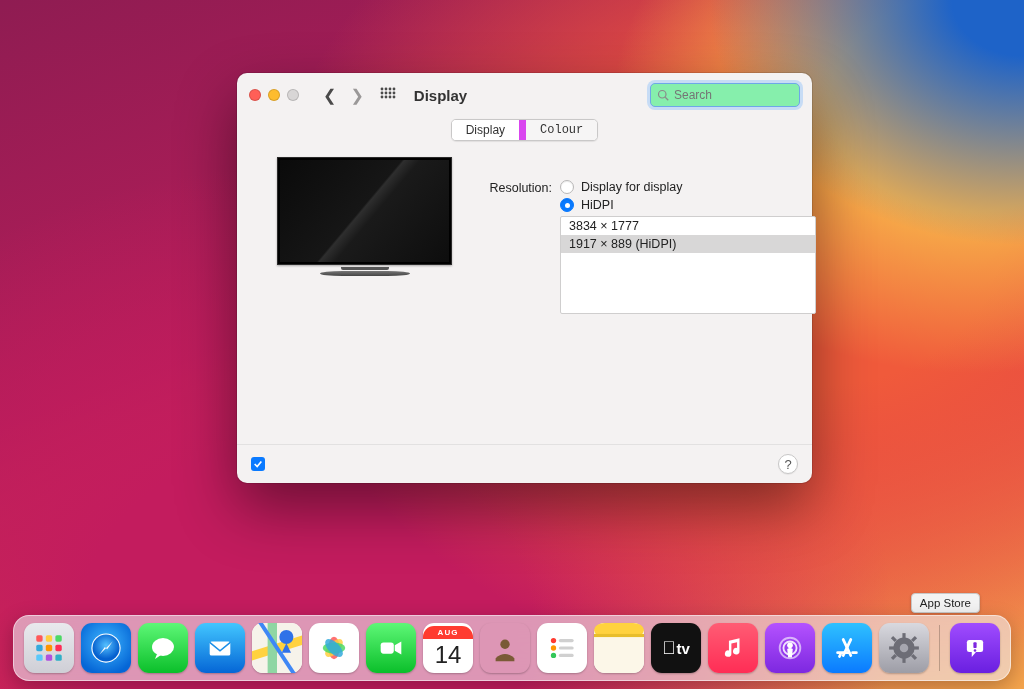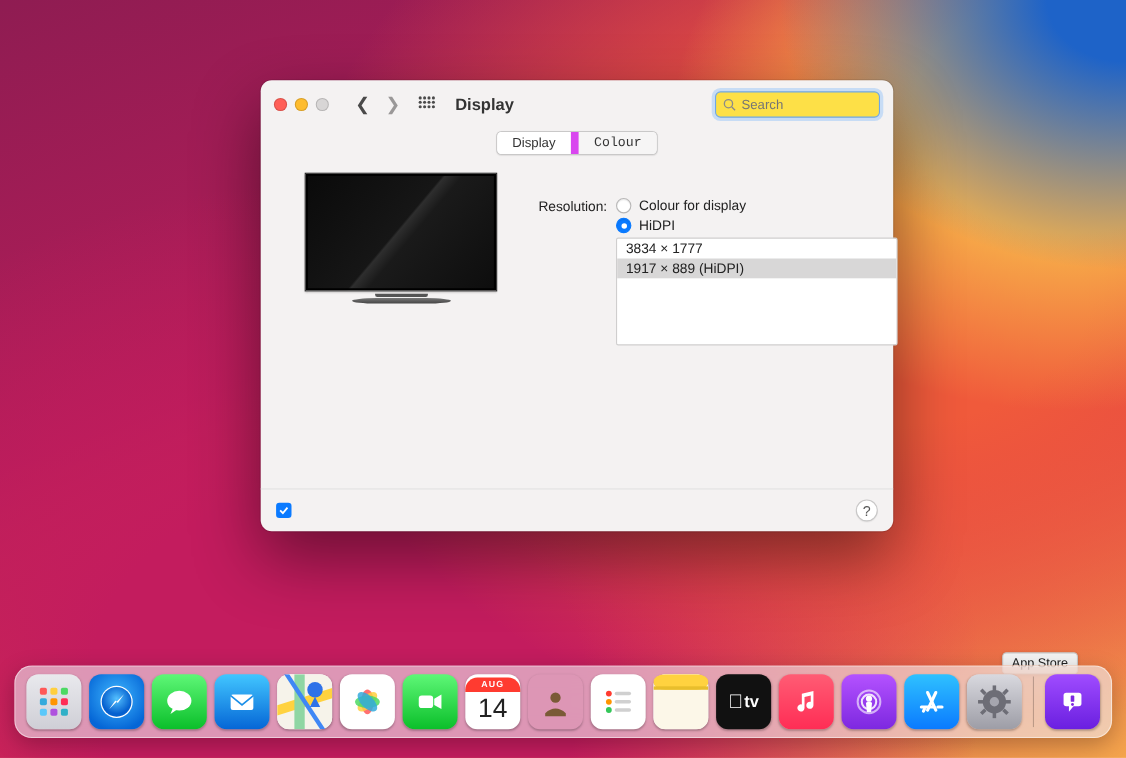--- a/index.html
+++ b/index.html
@@ -40,21 +40,21 @@
   .nav-arrows span:first-child{color:#4a4a4a;}
   .grid-btn { margin-left:8px; color:#4a4a4a; display:flex; }
   .grid-btn svg{width:16px;height:16px;}
   .title { margin-left:10px; font-size:15px; font-weight:600; color:#333; }
   .spacer { flex:1; }
   .search {
     display:flex; align-items:center;
     width:150px; height:24px;
     border:1px solid #a7a7a7;
     border-radius:5px;
-    background:#fde047;
+    background:#86efac;
     box-shadow: 0 0 0 3px #c7dcf5;
     border-color:#6ea7e8;
     padding:0 6px; gap:5px;
   }
   .search svg{width:12px;height:12px;flex:none;}
   .search input{border:none;outline:none;font-size:12px;width:100%;color:#555;background:transparent;}
 
   .tabs-row { display:flex; justify-content:center; padding: 2px 0 10px; }
   .segmented {
     display:flex; font-size:12px;
@@ -124,21 +124,21 @@
   .help {
     margin-left:auto;
     width:20px;height:20px;border-radius:50%;
     border:1px solid #c8c7c7; background:#fff;
     display:flex;align-items:center;justify-content:center;
     font-size:13px;color:#555; box-shadow:0 1px 1px rgba(0,0,0,0.06);
   }
 
   
   .dock-region {
-    position:absolute; left:0; right:0; bottom:0; height:84px;
+    position:absolute; left:0; right:0; bottom:0; height:74px;
     display:flex; justify-content:center;
     padding-bottom:4px;
   }
   .dock {
     background: rgba(240,240,244,0.58);
     border:1px solid rgba(255,255,255,0.5);
     backdrop-filter: blur(20px);
     border-radius:16px;
     height:66px;
     display:flex; align-items:center;
@@ -229,21 +229,21 @@
         <div class="stand"></div>
         <div class="base"></div>
       </div>
 
       <div class="settings">
         <div class="row">
           <div class="label">Resolution:</div>
           <div class="opts">
             <div class="radio-row">
               <div class="radio"></div>
-              <span>Colour for display</span>
+              <span>Display for display</span>
             </div>
             <div class="radio-row">
               <div class="radio checked"></div>
               <span>HiDPI</span>
             </div>
             <div class="res-list">
               <div class="res-item">3834 × 1777</div>
               <div class="res-item selected">1917 × 889 (HiDPI)</div>
             </div>
           </div>

